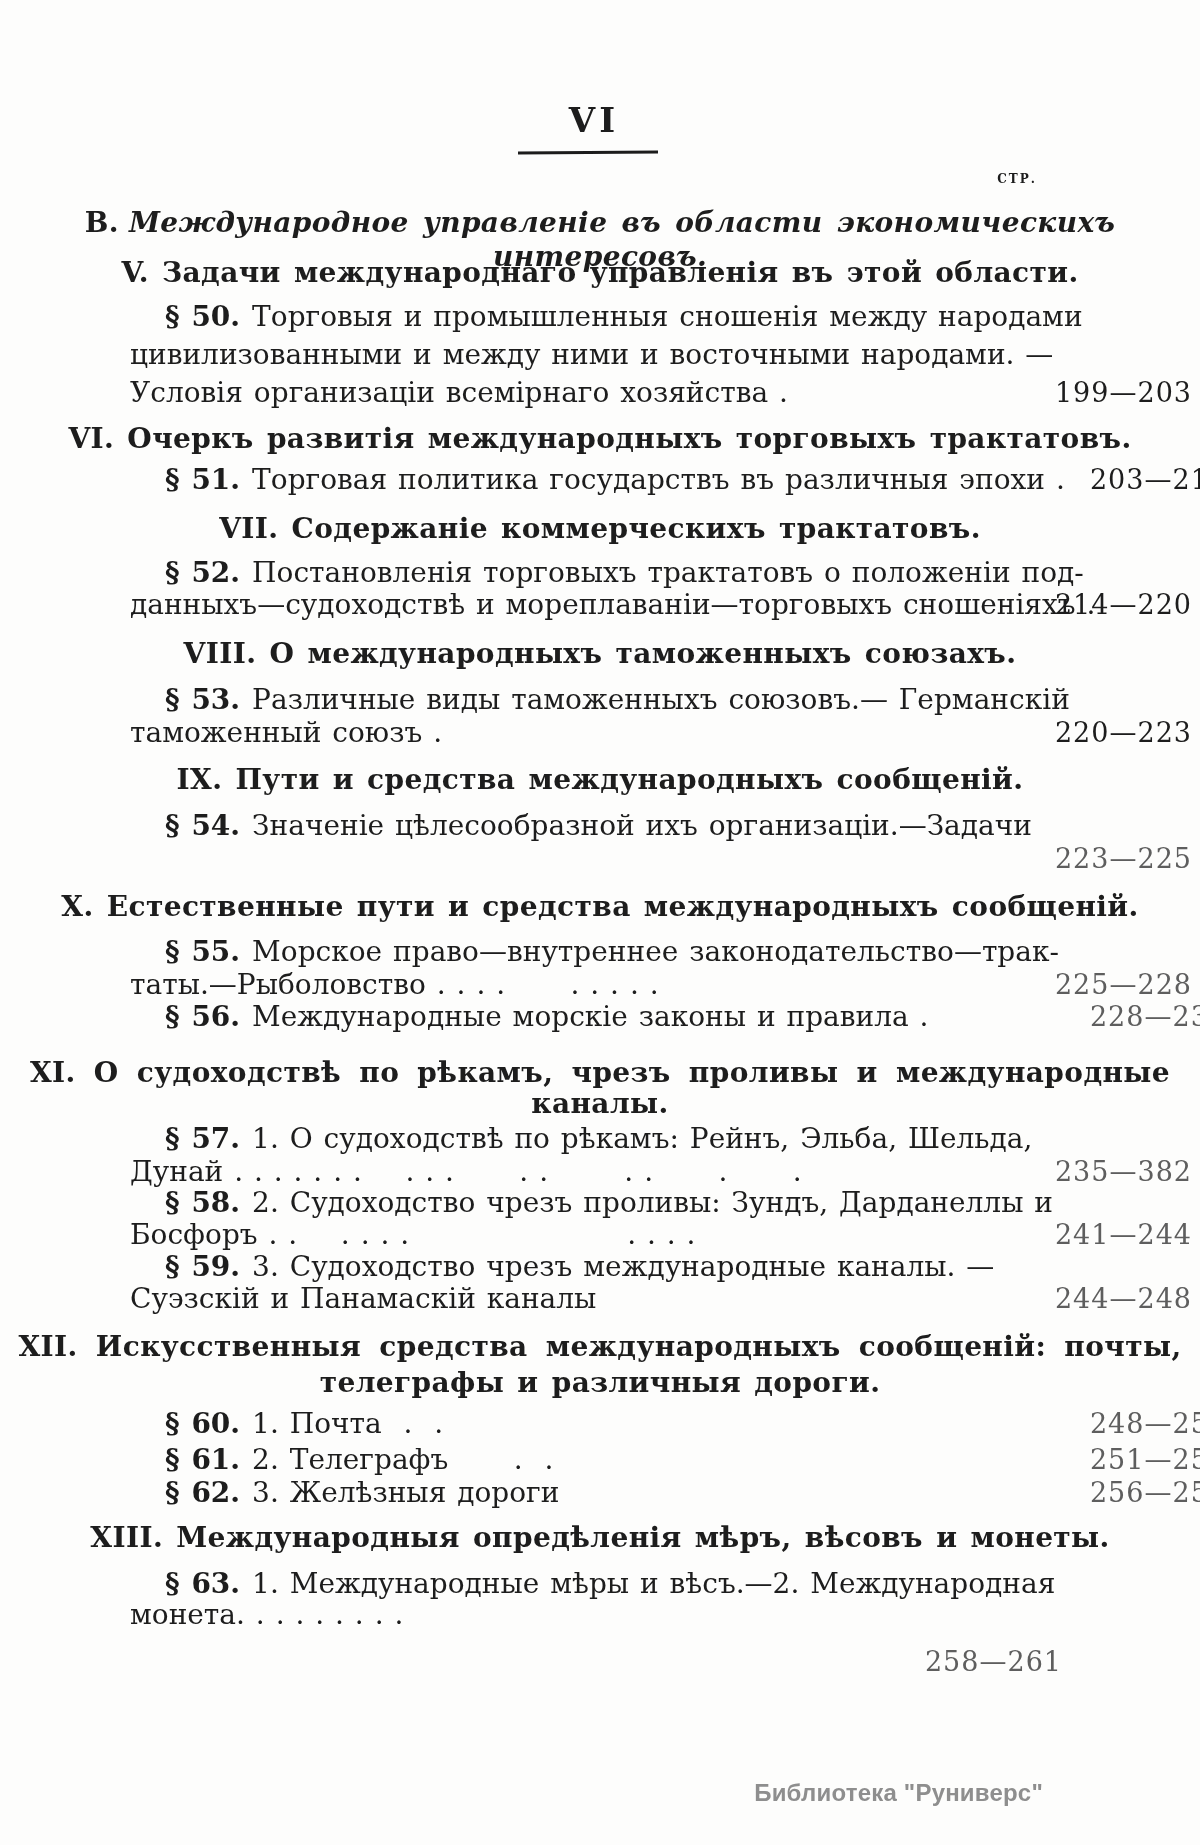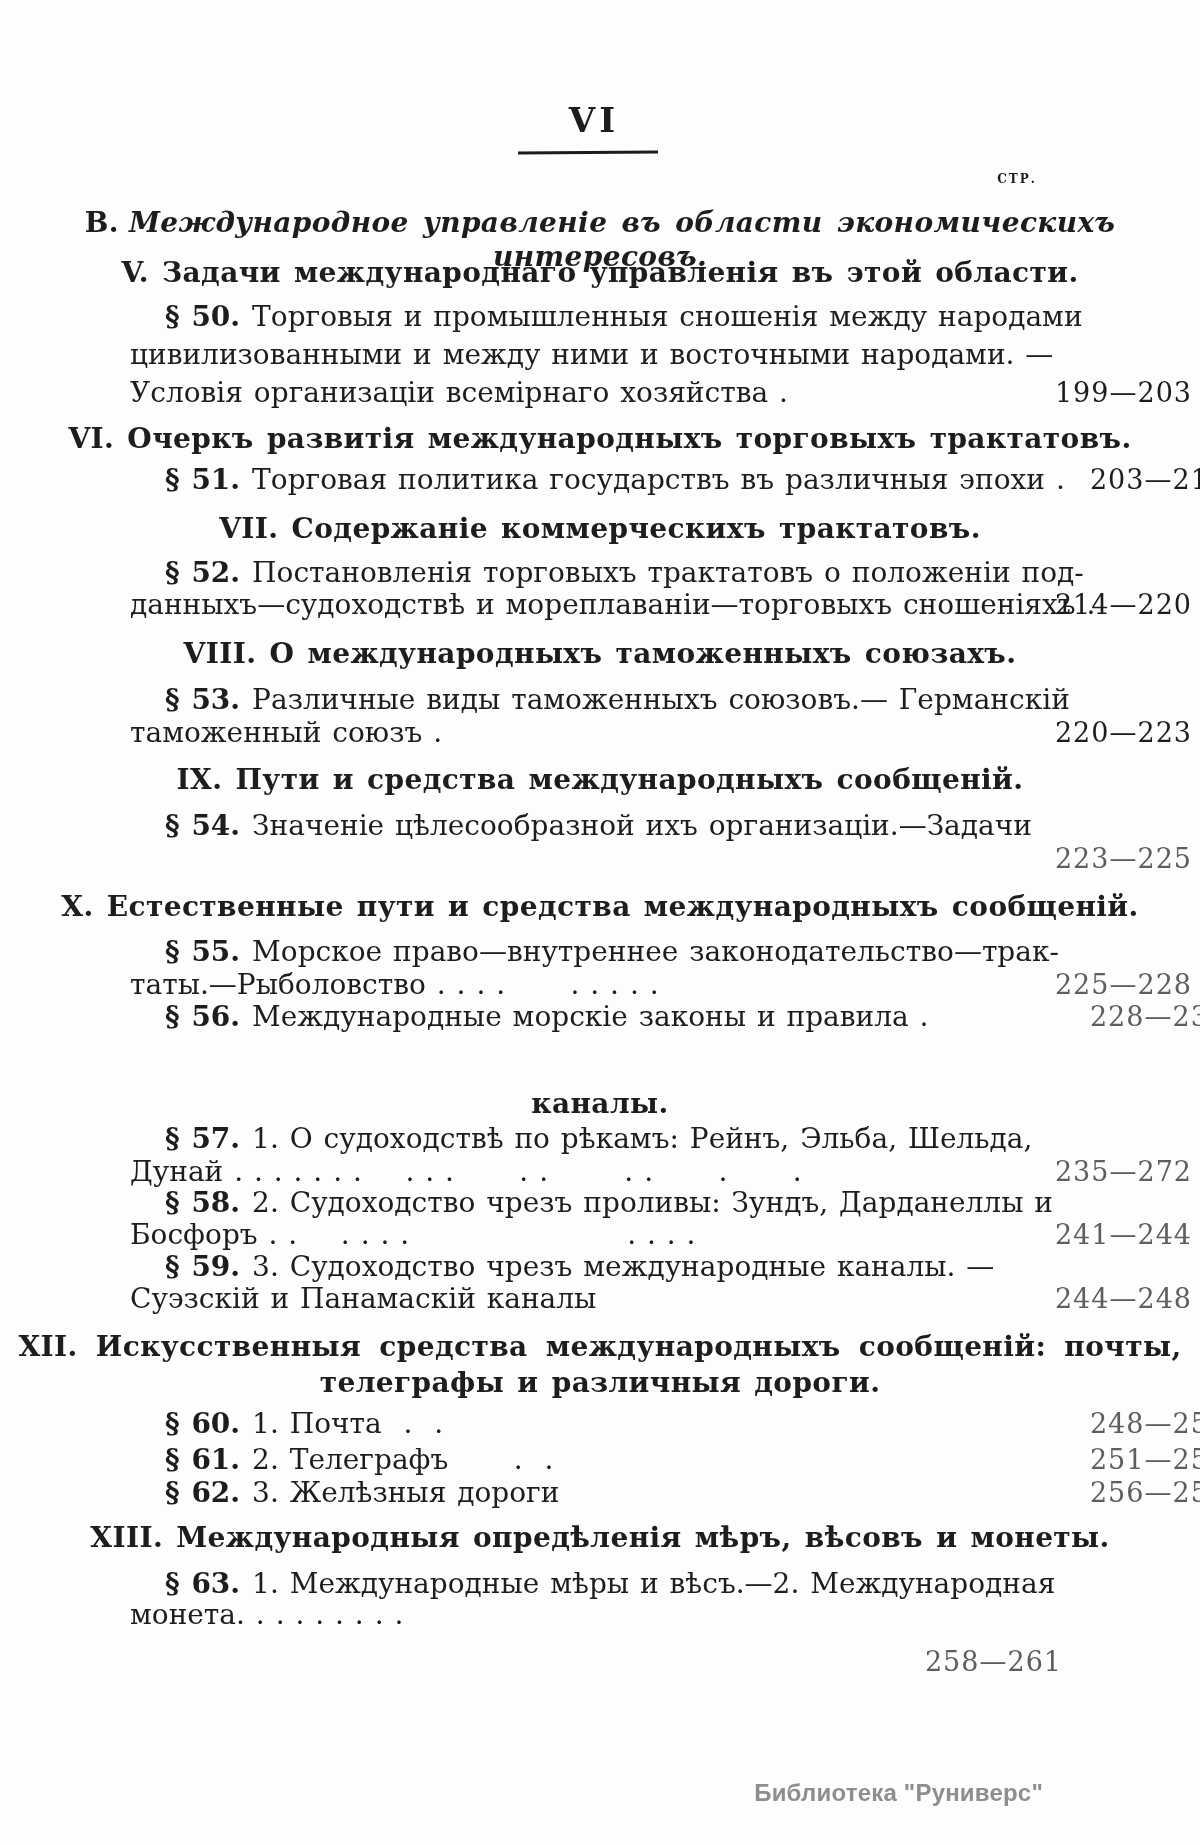--- a/index.html
+++ b/index.html
@@ -89,24 +89,25 @@
 
   <div class="row first" style="top:809px"><span class="num">§ 54.</span><span class="t">Значеніе цѣлесообразной ихъ организаціи.—Задачи</span></div>
   <div class="row cont" style="top:842px"><span class="pg pg-faint">223—225</span></div>
 
   <div class="row chap" style="top:890px">X. Естественные пути и средства международныхъ сообщеній.</div>
 
   <div class="row first" style="top:935px"><span class="num">§ 55.</span><span class="t">Морское право—внутреннее законодательство—трак-</span></div>
   <div class="row cont" style="top:968px"><span class="t">таты.—Рыболовство . . . .      . . . . .</span><span class="pg pg-faint">225—228</span></div>
   <div class="row first" style="top:1000px"><span class="num">§ 56.</span><span class="t">Международные морскіе законы и правила .</span><span class="pg pg-faint">228—235</span></div>
 
+  <div class="row chap just" style="top:1056px">XI. О судоходствѣ по рѣкамъ, чрезъ проливы и международные</div>
   <div class="row chap" style="top:1087px">каналы.</div>
 
   <div class="row first" style="top:1122px"><span class="num">§ 57.</span><span class="t">1. О судоходствѣ по рѣкамъ: Рейнъ, Эльба, Шельда,</span></div>
-  <div class="row cont" style="top:1155px"><span class="t">Дунай . . . . . . .    . . .      . .       . .      .      .</span><span class="pg pg-faint">235—272</span></div>
+  <div class="row cont" style="top:1155px"><span class="t">Дунай . . . . . . .    . . .      . .       . .      .      .</span><span class="pg pg-faint">235—382</span></div>
   <div class="row first" style="top:1186px"><span class="num">§ 58.</span><span class="t">2. Судоходство чрезъ проливы: Зундъ, Дарданеллы и</span></div>
   <div class="row cont" style="top:1218px"><span class="t">Босфоръ . .    . . . .                    . . . .</span><span class="pg pg-faint">241—244</span></div>
   <div class="row first" style="top:1250px"><span class="num">§ 59.</span><span class="t">3. Судоходство чрезъ международные каналы. —</span></div>
   <div class="row cont" style="top:1282px"><span class="t">Суэзскій и Панамаскій каналы</span><span class="pg pg-faint">244—248</span></div>
 
   <div class="row chap just" style="top:1330px">XII. Искусственныя средства международныхъ сообщеній: почты,</div>
   <div class="row chap" style="top:1366px">телеграфы и различныя дороги.</div>
 
   <div class="row first" style="top:1407px"><span class="num">§ 60.</span><span class="t">1. Почта  .  .</span><span class="pg pg-faint">248—251</span></div>
   <div class="row first" style="top:1443px"><span class="num">§ 61.</span><span class="t">2. Телеграфъ      .  .</span><span class="pg pg-faint">251—256</span></div>

